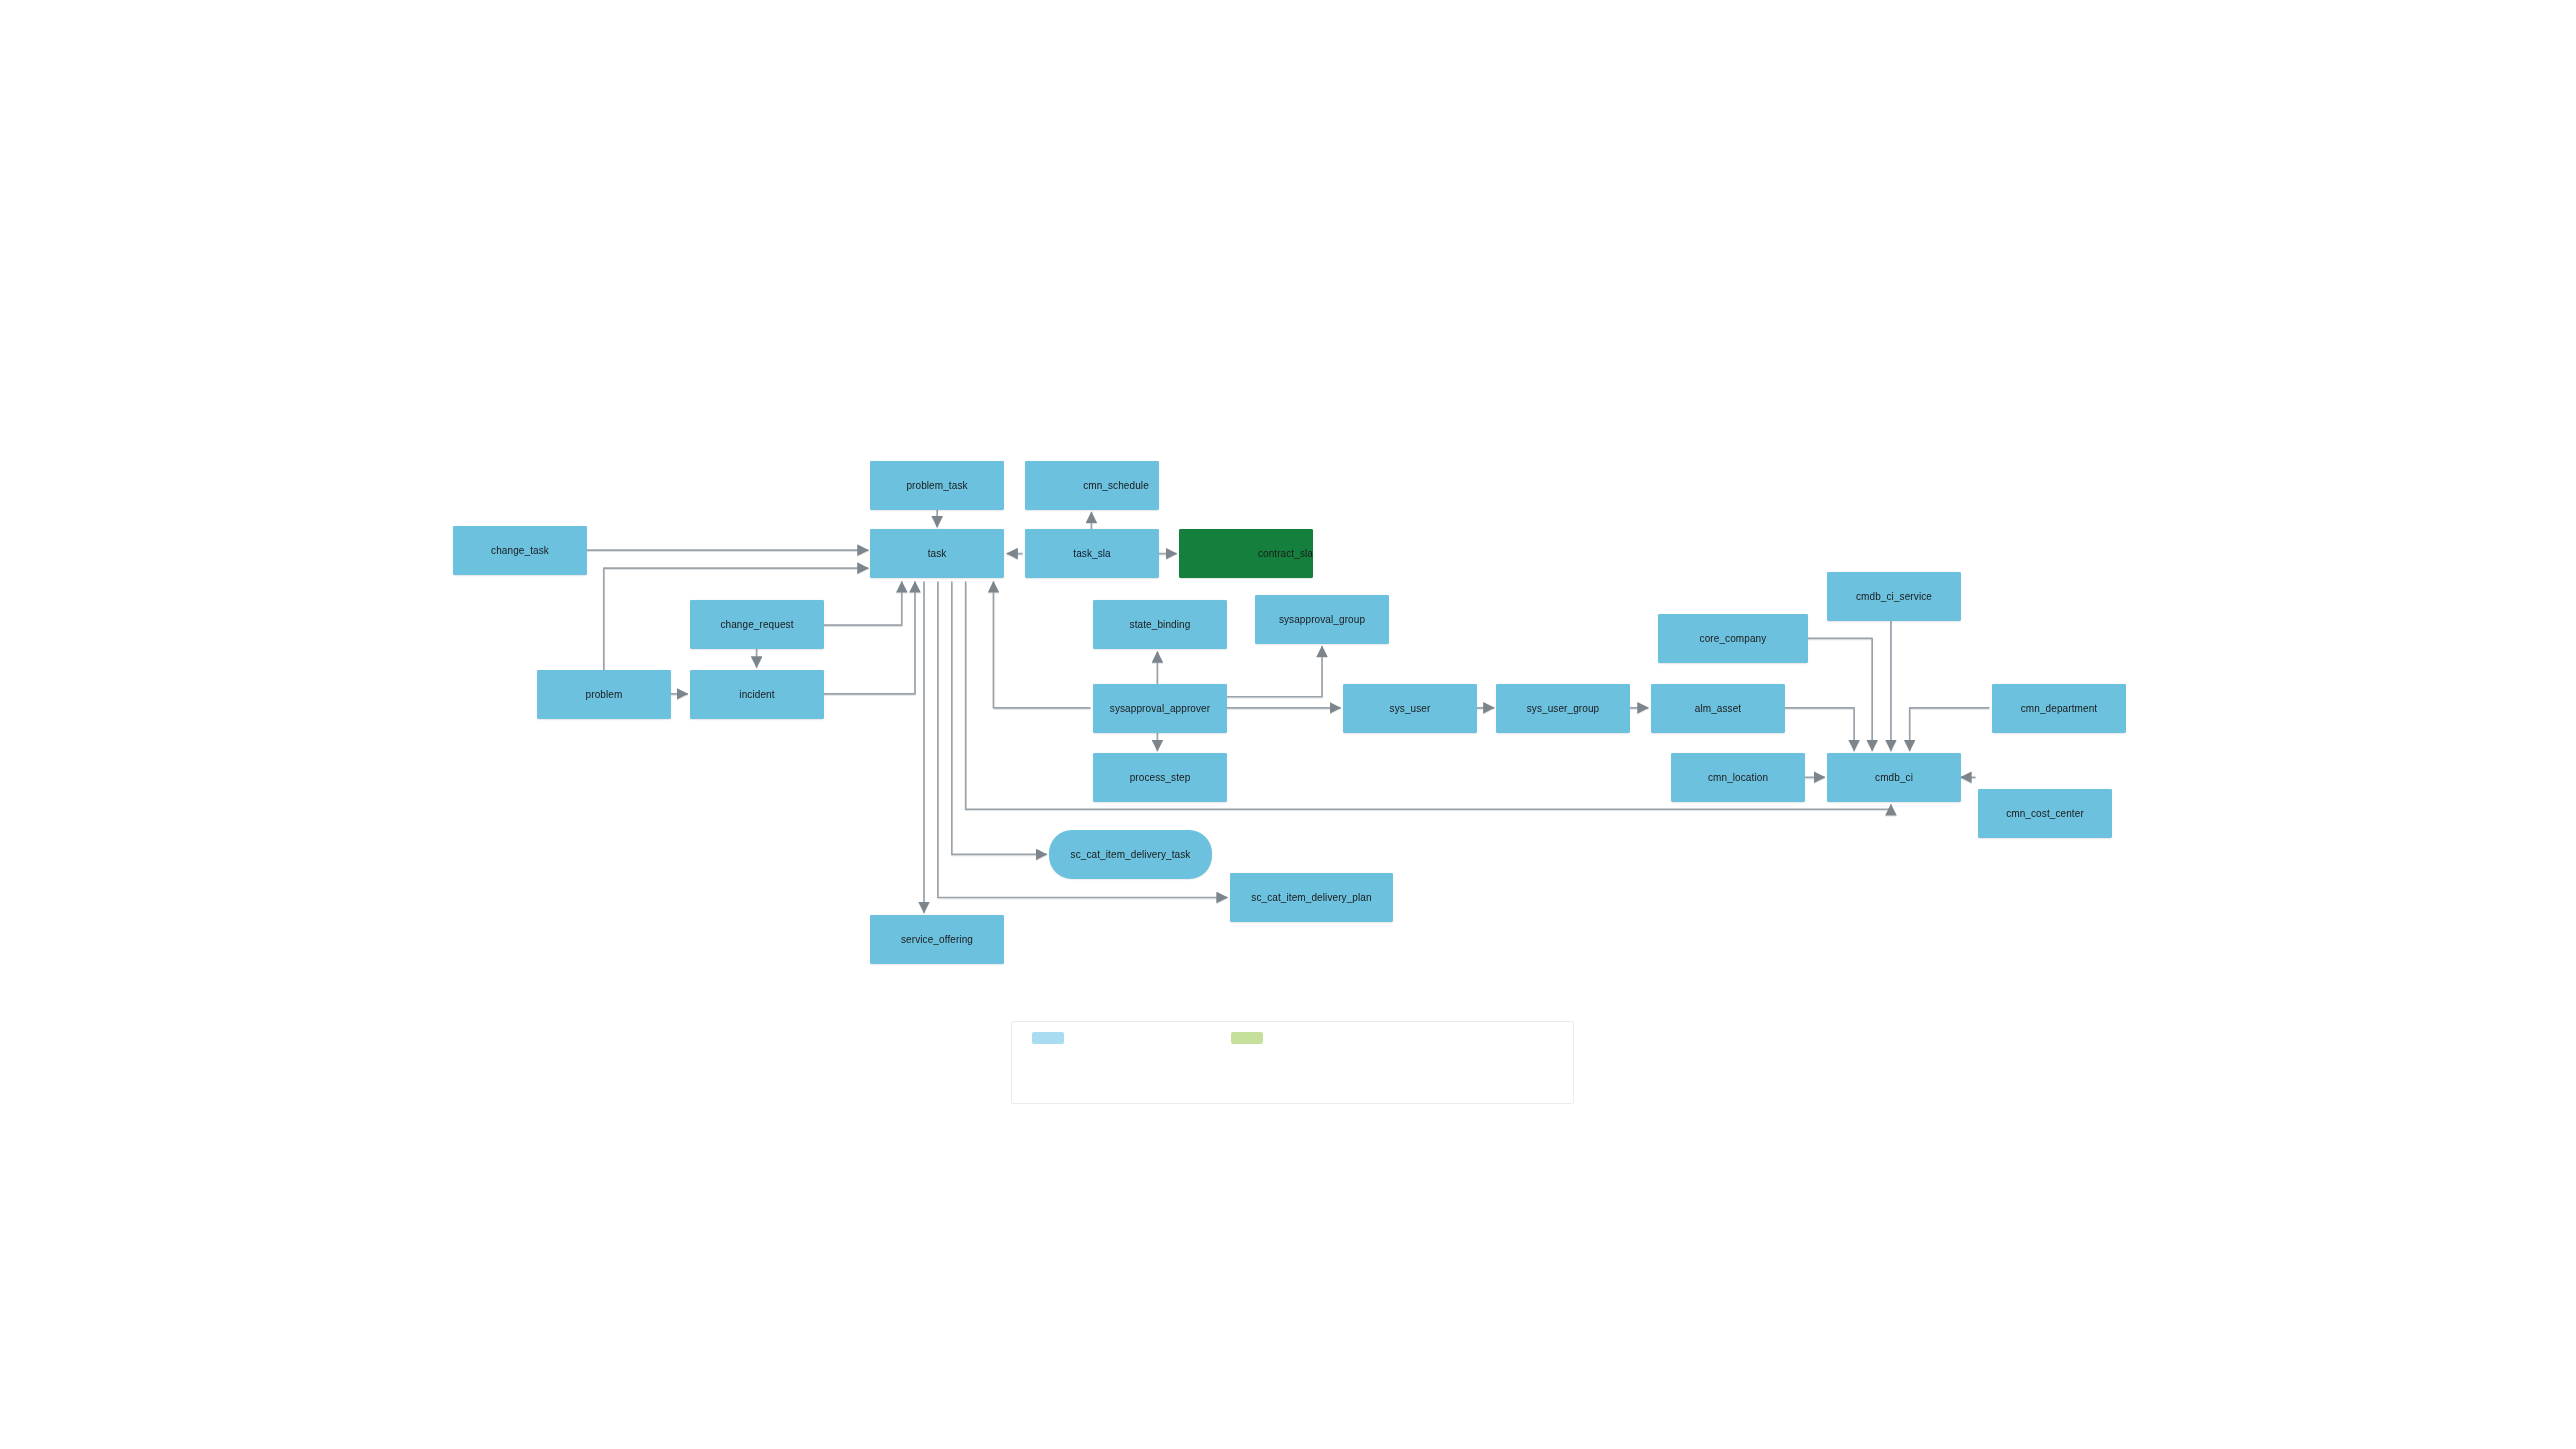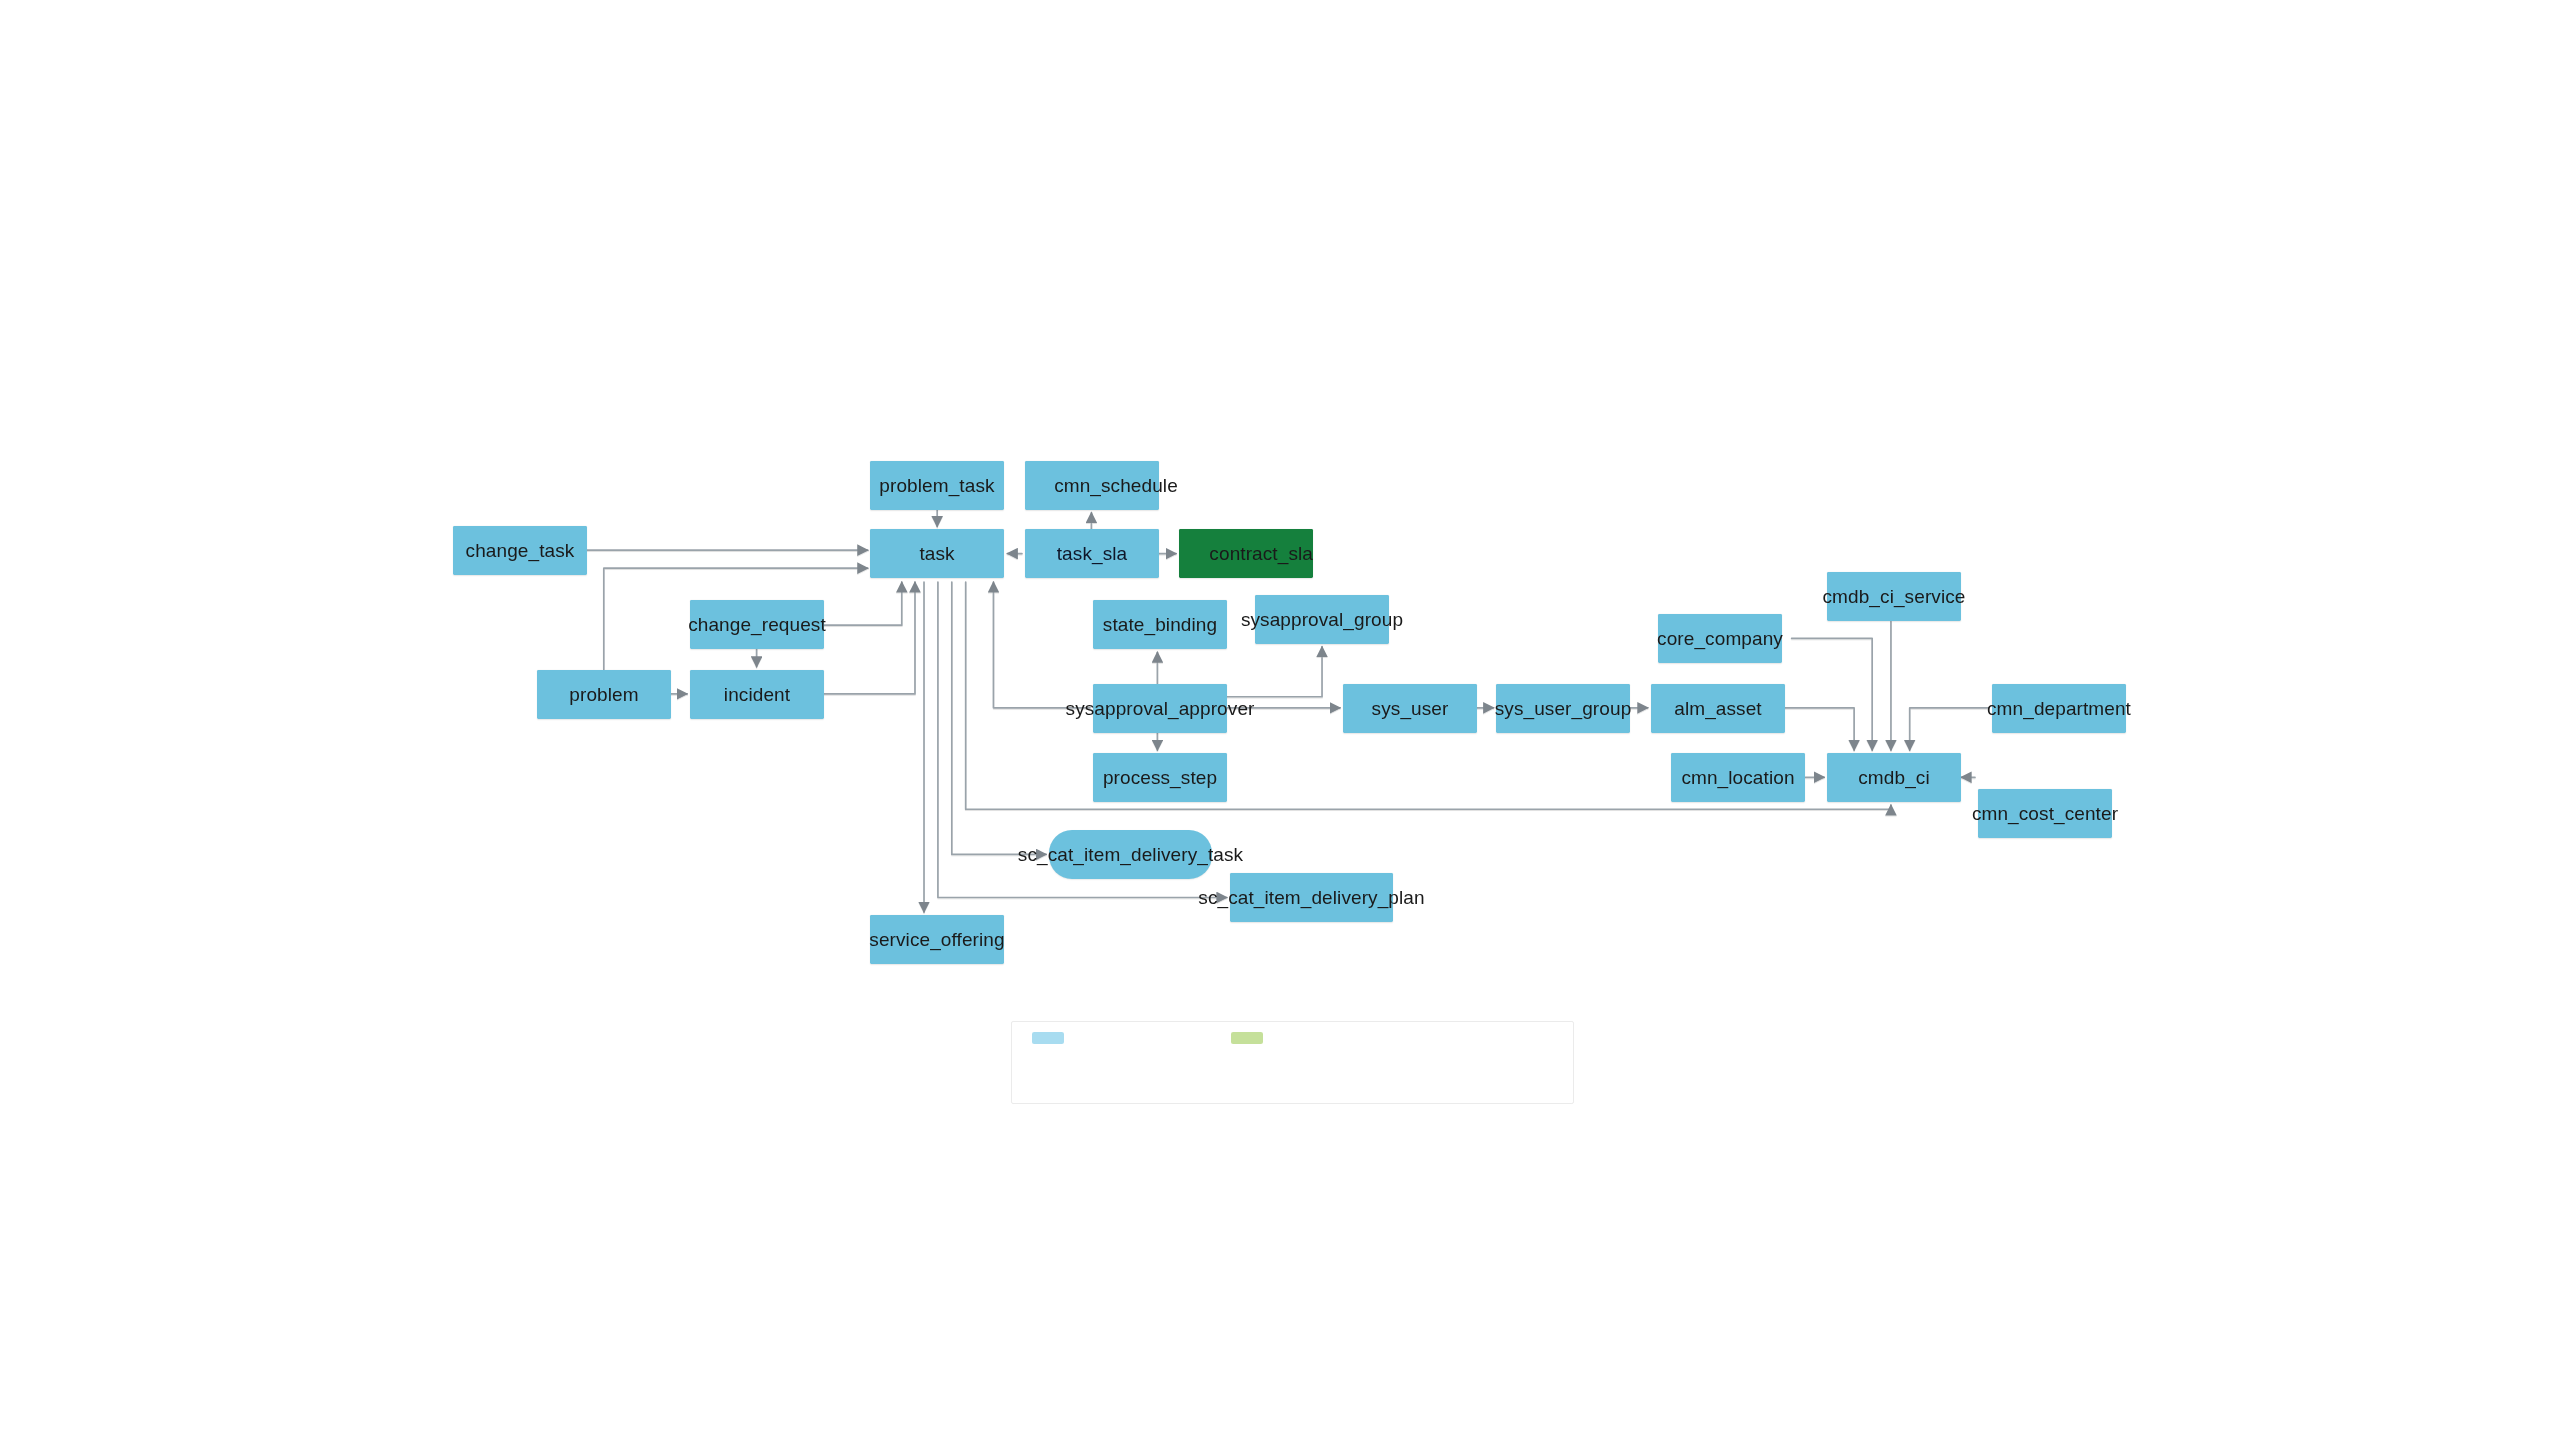--- a/index.html
+++ b/index.html
@@ -31,21 +31,21 @@
   .node {
     position: absolute;
     background: #6CC1DE;
     border-radius: 1.4px;
     box-shadow: 0 0.7px 1.4px rgba(0,0,0,0.10);
     display: flex;
     align-items: center;
     justify-content: center;
     box-sizing: border-box;
     color: #1a1a1a;
-    font-size: 19px;
+    font-size: 10px;
     letter-spacing: 0.1px;
     text-align: center;
     line-height: 1.15;
     user-select: none;
   }
   .node-label {
     pointer-events: none;
     white-space: nowrap;
   }
   .legend {
@@ -171,21 +171,21 @@
       </div>
       <div class="node" style="left: 1093px; top: 600px; width: 134px; height: 49px; background: rgb(108, 193, 222); color: rgb(26, 26, 26);">
         <span class="node-label">state_binding</span>
       </div>
       <div class="node" style="left: 1255px; top: 595px; width: 134px; height: 49px; background: rgb(108, 193, 222); color: rgb(26, 26, 26);">
         <span class="node-label">sysapproval_group</span>
       </div>
       <div class="node" style="left: 1827px; top: 572px; width: 134px; height: 49px; background: rgb(108, 193, 222); color: rgb(26, 26, 26);">
         <span class="node-label">cmdb_ci_service</span>
       </div>
-      <div class="node" style="left: 1658px; top: 614px; width: 124px; height: 49px; background: rgb(108, 193, 222); color: rgb(26, 26, 26);">
+      <div class="node" style="left: 1658px; top: 614px; width: 150px; height: 49px; background: rgb(108, 193, 222); color: rgb(26, 26, 26);">
         <span class="node-label">core_company</span>
       </div>
       <div class="node" style="left: 537px; top: 670px; width: 134px; height: 49px; background: rgb(108, 193, 222); color: rgb(26, 26, 26);">
         <span class="node-label">problem</span>
       </div>
       <div class="node" style="left: 690px; top: 670px; width: 134px; height: 49px; background: rgb(108, 193, 222); color: rgb(26, 26, 26);">
         <span class="node-label">incident</span>
       </div>
       <div class="node" style="left: 1093px; top: 684px; width: 134px; height: 49px; background: rgb(108, 193, 222); color: rgb(26, 26, 26);">
         <span class="node-label">sysapproval_approver</span>

